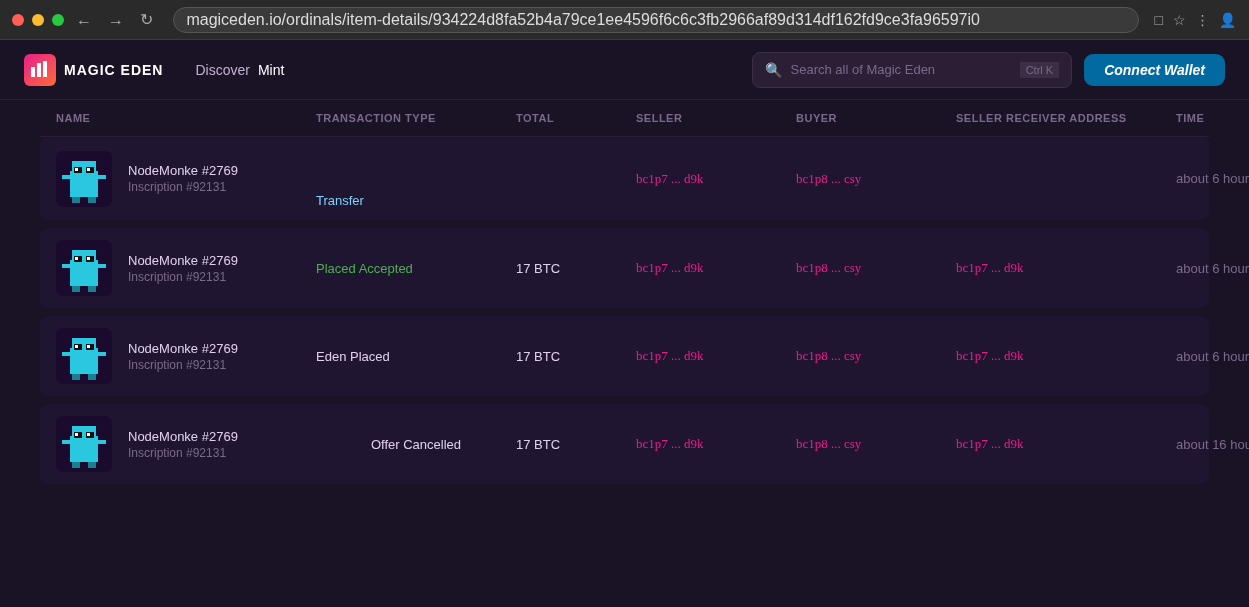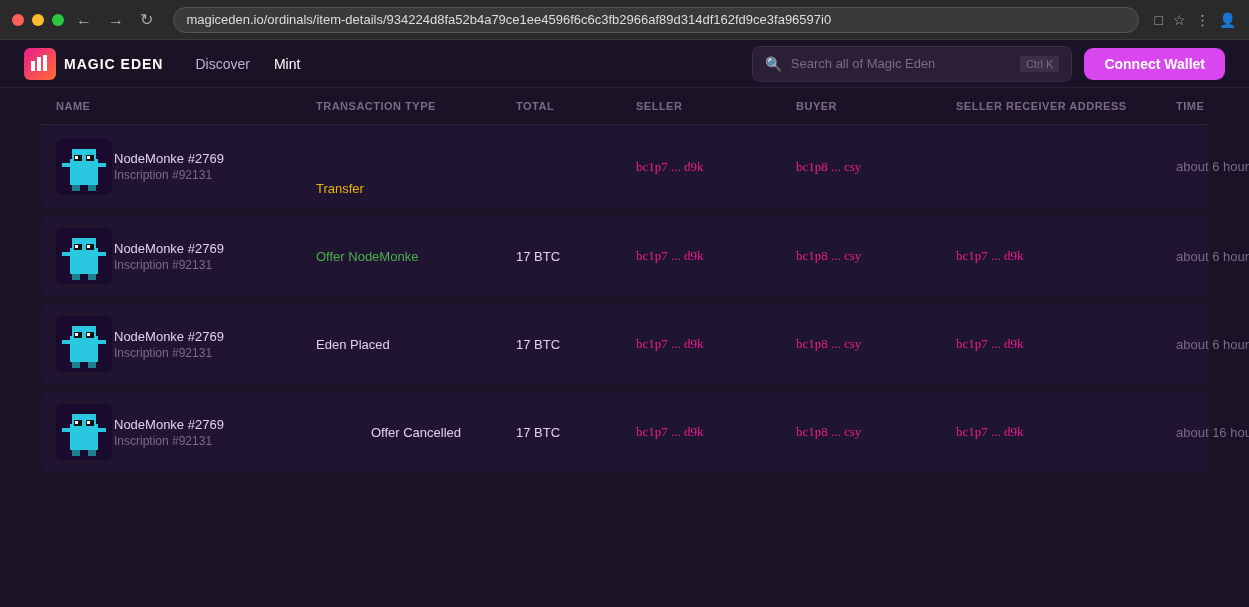--- a/index.html
+++ b/index.html
@@ -34,32 +34,32 @@
     .address-bar {
       flex: 1;
       background: #3a3a3a;
       border: 1px solid #555;
       border-radius: 20px;
       height: 26px;
       display: flex;
       align-items: center;
       padding: 0 12px;
       color: #ddd;
-      font-size: 13px;
+      font-size: 16px;
       margin: 0 8px;
       text-align: center;
     }
     .browser-icons {
       display: flex; gap: 10px; color: #aaa; font-size: 14px;
     }
 
     
     .navbar {
       background: #1a1225;
-      height: 48px;
+      height: 60px;
       display: flex;
       align-items: center;
       padding: 0 24px;
       gap: 0;
       border-bottom: 1px solid #2a1f35;
     }
     .logo-area {
       display: flex;
       align-items: center;
       gap: 8px;
@@ -73,21 +73,21 @@
       font-size: 14px; font-weight: bold; color: white;
     }
     .logo-text {
       color: white;
       font-size: 14px;
       font-weight: 700;
       letter-spacing: 1px;
       text-transform: uppercase;
     }
     .nav-links {
-      display: flex; gap: 24px; margin-right: auto; margin-left: 8px; justify-content: space-between;
+      display: flex; gap: 8px; margin-right: auto; margin-left: 8px; justify-content: space-between;
     }
     .nav-link {
       color: #c0b0d0;
       font-size: 14px;
       font-weight: 500;
       cursor: pointer;
       text-decoration: none;
     }
     .nav-link.active { color: white; }
     .search-bar {
@@ -113,28 +113,29 @@
     .search-bar input::placeholder { color: #7a6a8a; }
     .kbd {
       background: #3a2f45;
       border-radius: 0;
       padding: 2px 6px;
       font-size: 11px;
       color: #7a6a8a;
       text-align: center;
     }
     .connect-btn {
-      background: #d946ef;
+      background: #0369a1;
       color: white;
       border: none;
       border-radius: 9px;
       padding: 8px 20px;
       font-size: 14px;
       font-weight: 600;
       cursor: pointer;
+      font-style: italic;
     }
 
     
     .main-content {
       padding: 0 40px;
     }
 
     
     .table-container {
       width: 100%;
@@ -157,21 +158,21 @@
       grid-template-columns: 260px 200px 120px 160px 160px 220px 160px;
       align-items: center;
       padding: 12px 16px;
       background: #1f1530;
       border-radius: 8px;
       margin-bottom: 8px;
     }
     .item-cell {
       display: flex;
       align-items: center;
-      gap: 2px;
+      gap: 16px;
     }
     .item-thumb {
       width: 56px; height: 56px;
       border-radius: 6px;
       background: #2a1f35;
       overflow: hidden;
       flex-shrink: 0;
       display: flex; align-items: center; justify-content: center;
     }
     .item-info {
@@ -180,21 +181,21 @@
     .item-name {
       color: #e0d0f0;
       font-size: 13px;
       font-weight: 500;
     }
     .item-inscription {
       color: #7a6a8a;
       font-size: 12px;
     }
     .tx-type { font-size: 13px; }
-    .tx-transfer { color: #eab308; margin-top: 44px; }
+    .tx-transfer { color: #7dd3fc; margin-top: 44px; }
     .tx-accepted { color: #4caf50; }
     .tx-placed { color: #e0d0f0; }
     .tx-cancelled { color: #e0d0f0; text-align: center; }
     .total-cell { color: #e0d0f0; font-size: 13px; }
     .addr-cell { color: #e91e8c; font-size: 13px; cursor: pointer; font-family: Liberation Serif, serif; }
     .time-cell { color: #7a6a8a; font-size: 13px; }
   </style>
 </head>
 <body>
 
@@ -302,21 +303,21 @@
             <rect x="32" y="46" width="8" height="6" fill="#1a8090"></rect>
             <rect x="6" y="24" width="8" height="4" fill="#29c8e0"></rect>
             <rect x="42" y="24" width="8" height="4" fill="#29c8e0"></rect>
           </svg>
         </div>
         <div class="item-info">
           <span class="item-name">NodeMonke #2769</span>
           <span class="item-inscription">Inscription #92131</span>
         </div>
       </div>
-      <div class="tx-type tx-accepted">Offer NodeMonke</div>
+      <div class="tx-type tx-accepted">Placed Accepted</div>
       <div class="total-cell">17 BTC</div>
       <div class="addr-cell">bc1p7 ... d9k</div>
       <div class="addr-cell">bc1p8 ... csy</div>
       <div class="addr-cell">bc1p7 ... d9k</div>
       <div class="time-cell">about 6 hours ago</div>
     </div>
 
     <div class="table-row">
       <div class="item-cell">
         <div class="item-thumb">

